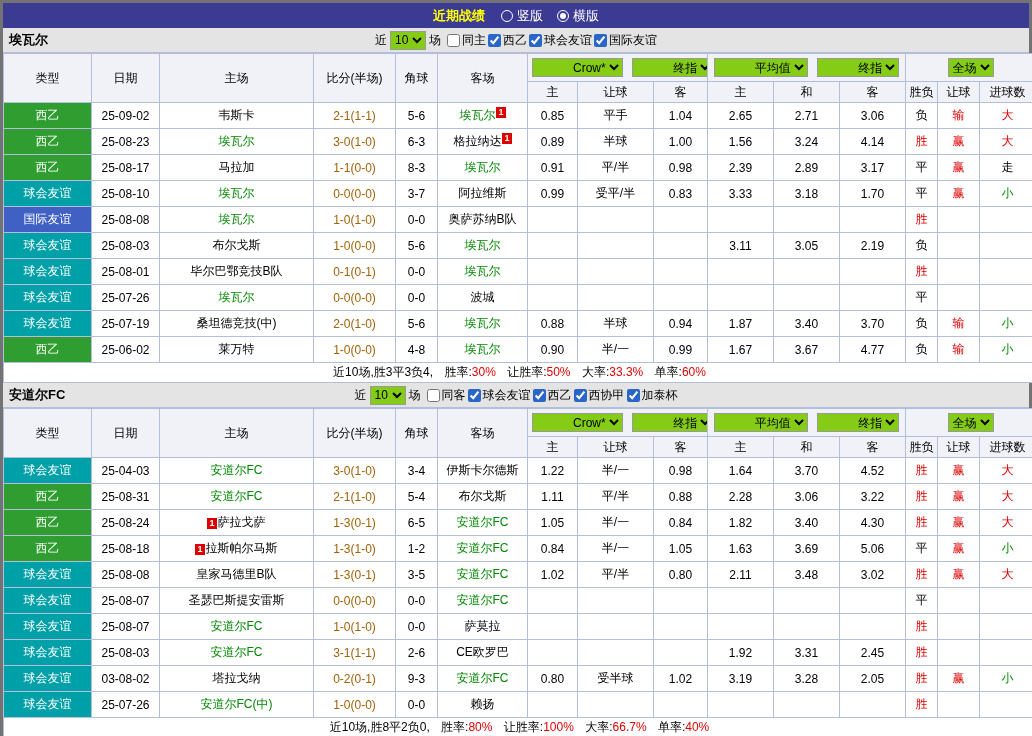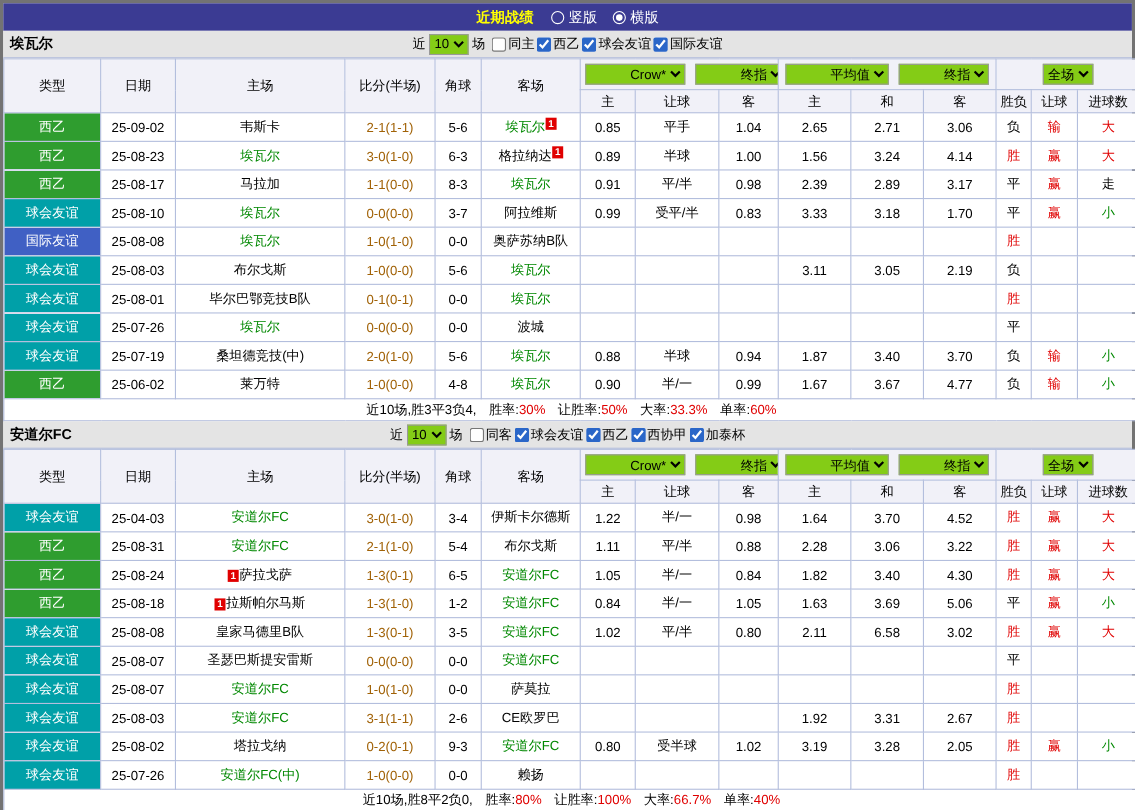--- a/index.html
+++ b/index.html
@@ -510,21 +510,21 @@
             <td data-interactable="false" class="k-friendly">球会友谊</td>
             <td data-interactable="false">25-08-08</td>
             <td data-interactable="false"><span data-interactable="false">皇家马德里B队</span></td>
             <td class="score" data-interactable="false">1-3(0-1)</td>
             <td data-interactable="false">3-5</td>
             <td data-interactable="false"><span data-interactable="false" class="k-focus">安道尔FC</span></td>
             <td data-interactable="false">1.02</td>
             <td data-interactable="false">平/半</td>
             <td data-interactable="false">0.80</td>
             <td data-interactable="false">2.11</td>
-            <td data-interactable="false">6.58</td>
+            <td data-interactable="false">3.48</td>
             <td data-interactable="false">3.02</td>
             <td data-interactable="false" class="k-win">胜</td>
             <td data-interactable="false" class="k-red">赢</td>
             <td data-interactable="false" class="k-big">大</td>
           </tr>
 
           <tr data-interactable="false">
             <td data-interactable="false" class="k-friendly">球会友谊</td>
             <td data-interactable="false">25-08-07</td>
             <td data-interactable="false"><span data-interactable="false">圣瑟巴斯提安雷斯</span></td>
@@ -565,29 +565,29 @@
             <td data-interactable="false">25-08-03</td>
             <td data-interactable="false"><span data-interactable="false" class="k-focus">安道尔FC</span></td>
             <td class="score" data-interactable="false">3-1(1-1)</td>
             <td data-interactable="false">2-6</td>
             <td data-interactable="false"><span data-interactable="false">CE欧罗巴</span></td>
             <td data-interactable="false"></td>
             <td data-interactable="false"></td>
             <td data-interactable="false"></td>
             <td data-interactable="false">1.92</td>
             <td data-interactable="false">3.31</td>
-            <td data-interactable="false">2.67</td>
-            <td data-interactable="false" class="k-win">胜</td>
-            <td data-interactable="false"></td>
-            <td data-interactable="false"></td>
-          </tr>
-
-          <tr data-interactable="false">
-            <td data-interactable="false" class="k-friendly">球会友谊</td>
-            <td data-interactable="false">25-08-02</td>
+            <td data-interactable="false">2.45</td>
+            <td data-interactable="false" class="k-win">胜</td>
+            <td data-interactable="false"></td>
+            <td data-interactable="false"></td>
+          </tr>
+
+          <tr data-interactable="false">
+            <td data-interactable="false" class="k-friendly">球会友谊</td>
+            <td data-interactable="false">03-08-02</td>
             <td data-interactable="false"><span data-interactable="false">塔拉戈纳</span></td>
             <td class="score" data-interactable="false">0-2(0-1)</td>
             <td data-interactable="false">9-3</td>
             <td data-interactable="false"><span data-interactable="false" class="k-focus">安道尔FC</span></td>
             <td data-interactable="false">0.80</td>
             <td data-interactable="false">受半球</td>
             <td data-interactable="false">1.02</td>
             <td data-interactable="false">3.19</td>
             <td data-interactable="false">3.28</td>
             <td data-interactable="false">2.05</td>

